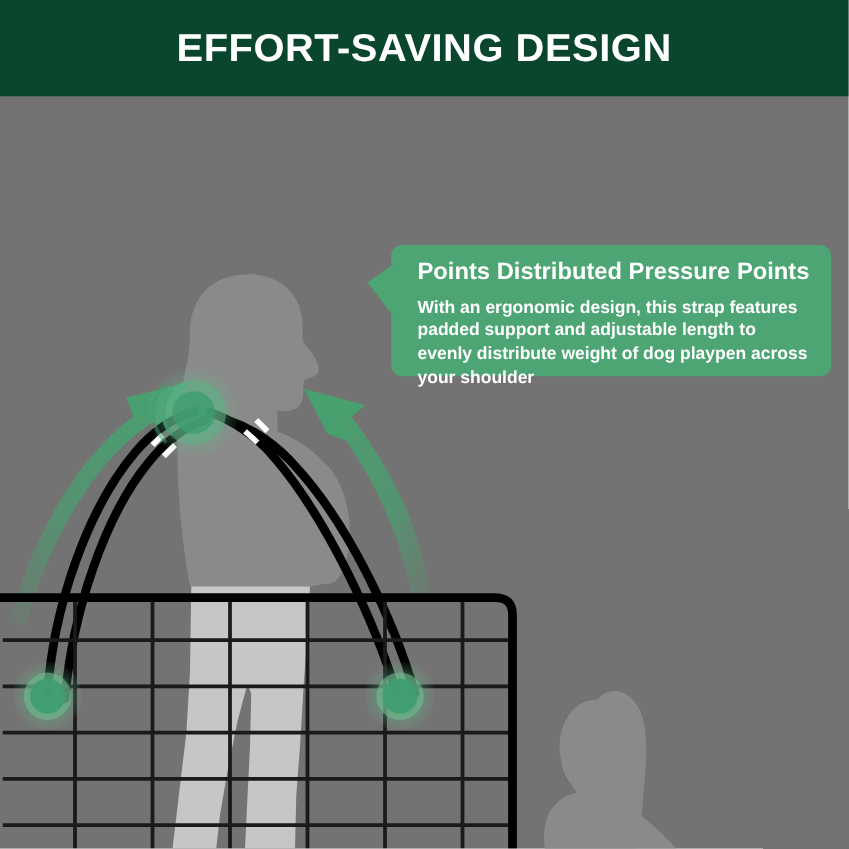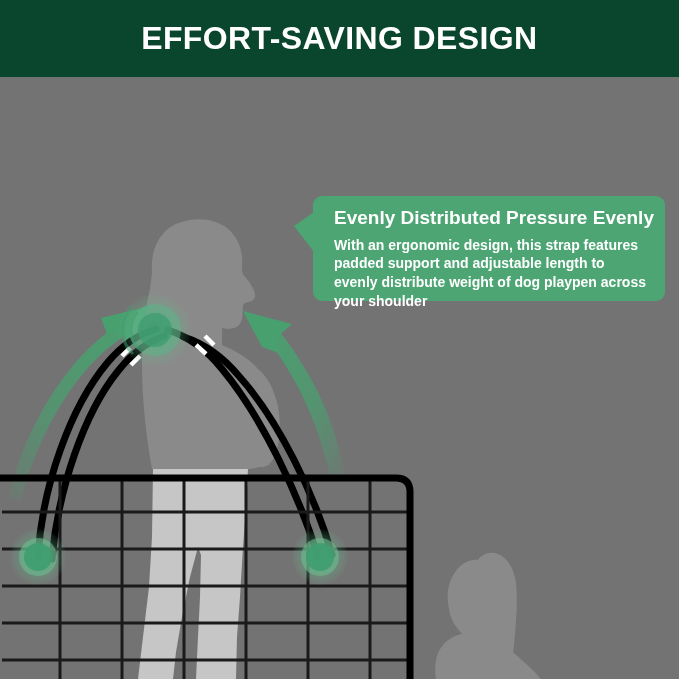--- a/index.html
+++ b/index.html
@@ -274,17 +274,17 @@
       <g>
         <circle cx="320" cy="480" r="28" fill="url(#glowGrad)"></circle>
         <circle cx="320" cy="480" r="19" fill="#6cba8e" opacity="0.6"></circle>
         <circle cx="320" cy="480" r="14" fill="#3f9e70" opacity="0.92"></circle>
       </g>
     </svg>
   </div>
 
   <div id="callout">
     <div id="callout-tail"></div>
-    <p id="callout-heading">Evenly Distributed Pressure Evenly</p>
+    <p id="callout-heading">Points Distributed Pressure Points</p>
     <p id="callout-body">With an ergonomic design, this strap features padded support and adjustable length to evenly distribute weight of dog playpen across your shoulder</p>
   </div>
 
 </div>
 
 </body></html>

